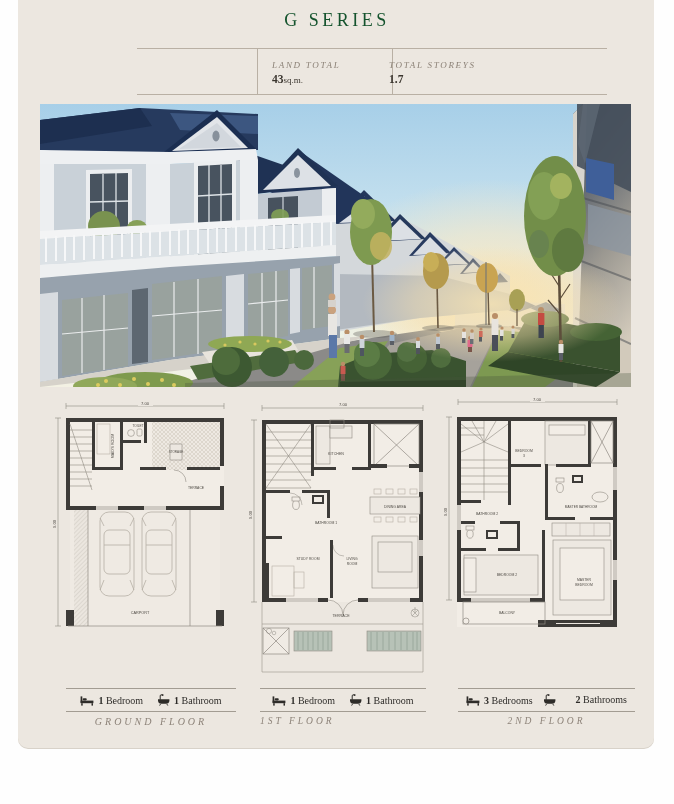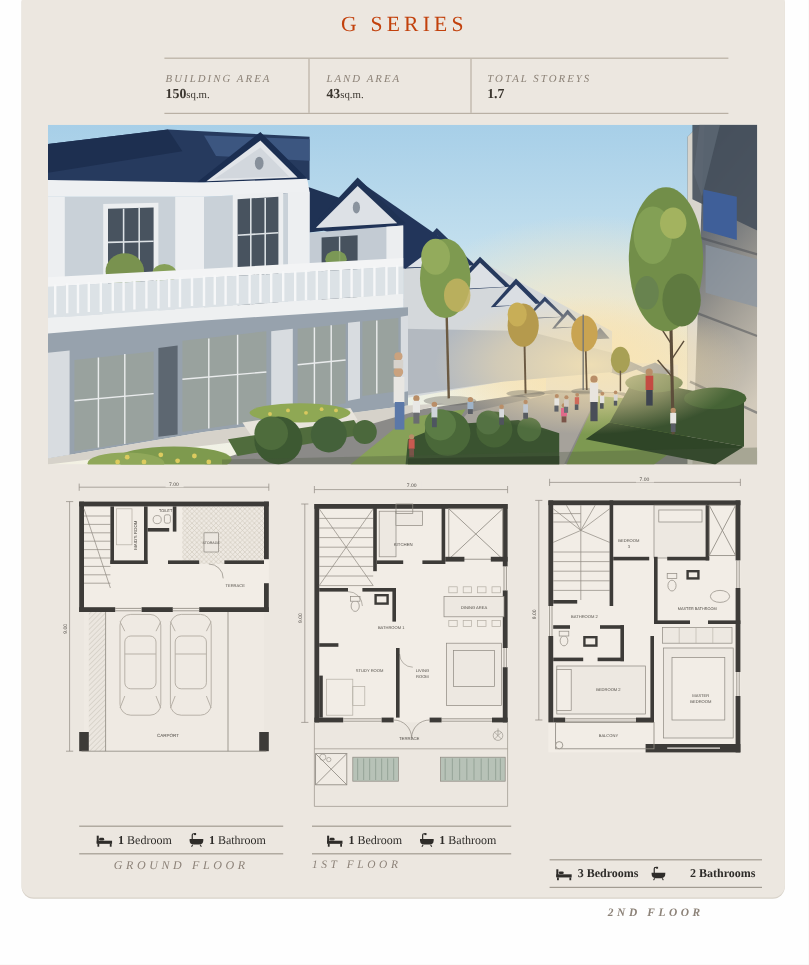--- a/index.html
+++ b/index.html
@@ -5,39 +5,35 @@
   html,body{margin:0;padding:0}
   body{width:674px;height:804px;background:#fefefe;font-family:"Liberation Sans",sans-serif;position:relative;overflow:hidden}
   .abs{position:absolute}
   .serif{font-family:"Liberation Serif",serif}
 </style>
 </head>
 <body>
 
 <div class="abs" style="left:18px;top:0;width:636px;height:748px;background:#ece7e0;border-radius:0 0 10px 10px;box-shadow:0 1px 0 #d8d2c9"></div>
 
-<div class="abs serif" style="left:0;top:10px;width:674px;text-align:center;font-size:18px;letter-spacing:3.5px;color:#c2410c;">G SERIES</div>
+<div class="abs serif" style="left:0;top:10px;width:674px;text-align:center;font-size:18px;letter-spacing:3.5px;color:#14532d;">G SERIES</div>
 
 <div class="abs" style="left:137px;top:48px;width:470px;height:45px;border-top:1px solid #b9b0a4;border-bottom:1px solid #b9b0a4;">
 
   <div class="abs" style="left:120px;top:0;width:1px;height:45px;background:#b9b0a4"></div>
 
   <div class="abs" style="left:255px;top:0;width:1px;height:45px;background:#b9b0a4"></div>
 
-  <div class="abs serif" style="left:1px;top:11px;">
-    <div style="font-style:italic;font-size:9px;letter-spacing:1.7px;color:#8c8277">BUILDING AREA</div>
-    <div style="margin-top:3px;font-size:9px;color:#3a352e"><b style="font-size:11.5px">150</b>sq.m.</div>
-  </div>
 
   <div class="abs serif" style="left:135px;top:11px;">
-    <div style="font-style:italic;font-size:9px;letter-spacing:1.7px;color:#8c8277">LAND AREA</div>
+    <div style="font-style:italic;font-size:9px;letter-spacing:1.7px;color:#8c8277">LAND TOTAL</div>
     <div style="margin-top:3px;font-size:9px;color:#3a352e"><b style="font-size:11.5px">43</b>sq.m.</div>
   </div>
 
-  <div class="abs serif" style="left:269px;top:11px;">
+  <div class="abs serif" style="left:252px;top:11px;">
     <div style="font-style:italic;font-size:9px;letter-spacing:1.7px;color:#8c8277">TOTAL STOREYS</div>
     <div style="margin-top:3px;font-size:9px;color:#3a352e"><b style="font-size:11.5px">1.7</b></div>
   </div>
 </div>
 
 <svg class="abs" style="left:40px;top:104px" width="591" height="283" viewBox="0 0 591 283">
   <defs>
     <linearGradient id="sky" x1="0" y1="0" x2="0" y2="1">
       <stop offset="0" stop-color="#a7cfe8"></stop>
       <stop offset="0.5" stop-color="#cde5f0"></stop>
@@ -908,39 +904,39 @@
           <path d="M1 5.2 L12.4 5.2 L12.4 6.2 Q12.4 9.8 8.9 9.8 L4.5 9.8 Q1 9.8 1 6.2 Z" fill="#2e2c29"></path>
           <line x1="3.6" y1="9.9" x2="2.6" y2="11.6" stroke="#2e2c29" stroke-width="0.9"></line>
           <line x1="9.8" y1="9.9" x2="10.8" y2="11.6" stroke="#2e2c29" stroke-width="0.9"></line>
         </svg>
       <span class="serif" style="font-size:10px;color:#2e2c29"><b>1</b> Bathroom</span>
     </span>
   </div>
   <div class="serif" style="margin-top:4px;text-align:left;font-style:italic;font-size:9.5px;letter-spacing:3px;color:#8d8379">1ST FLOOR</div>
 </div>
 
-<div class="abs" style="left:458px;top:716px;width:177px;font-weight:bold;">
+<div class="abs" style="left:458px;top:688px;width:177px;">
   <div style="border-top:1px solid #a29c92;border-bottom:1px solid #a29c92;height:22px;display:flex;align-items:center;justify-content:center;gap:10px;">
     <span style="display:flex;align-items:center;gap:4px;">
 
       <svg width="14" height="11" viewBox="0 0 14 11">
           <rect x="0.6" y="1.4" width="1.7" height="6.4" fill="#2e2c29"></rect>
           <rect x="2.6" y="3.2" width="4.2" height="2.2" rx="1.1" fill="#2e2c29"></rect>
           <rect x="0.6" y="5.6" width="12.8" height="2.6" fill="#2e2c29"></rect>
           <rect x="1.2" y="8.2" width="1.5" height="2.4" fill="#2e2c29"></rect>
           <rect x="11.5" y="8.2" width="1.5" height="2.4" fill="#2e2c29"></rect>
         </svg>
       <span class="serif" style="font-size:10px;color:#2e2c29"><b>3</b> Bedrooms</span>
     </span>
-    <span style="display:flex;align-items:center;gap:20px;">
+    <span style="display:flex;align-items:flex-start;gap:20px;">
 
       <svg width="13" height="12" viewBox="0 0 13 12">
           <path d="M3.2 5.8 L3.2 1.9 Q3.2 0.8 4.3 0.8 L5.2 0.8" stroke="#2e2c29" stroke-width="1" fill="none"></path>
           <rect x="4.7" y="0.2" width="1.7" height="1.7" fill="#2e2c29"></rect>
           <path d="M1 5.2 L12.4 5.2 L12.4 6.2 Q12.4 9.8 8.9 9.8 L4.5 9.8 Q1 9.8 1 6.2 Z" fill="#2e2c29"></path>
           <line x1="3.6" y1="9.9" x2="2.6" y2="11.6" stroke="#2e2c29" stroke-width="0.9"></line>
           <line x1="9.8" y1="9.9" x2="10.8" y2="11.6" stroke="#2e2c29" stroke-width="0.9"></line>
         </svg>
       <span class="serif" style="font-size:10px;color:#2e2c29"><b>2</b> Bathrooms</span>
     </span>
   </div>
-  <div class="serif" style="margin-top:16px;text-align:center;font-style:italic;font-size:9.5px;letter-spacing:3px;color:#8d8379">2ND FLOOR</div>
+  <div class="serif" style="margin-top:4px;text-align:center;font-style:italic;font-size:9.5px;letter-spacing:3px;color:#8d8379">2ND FLOOR</div>
 </div>
 
 </body></html>

